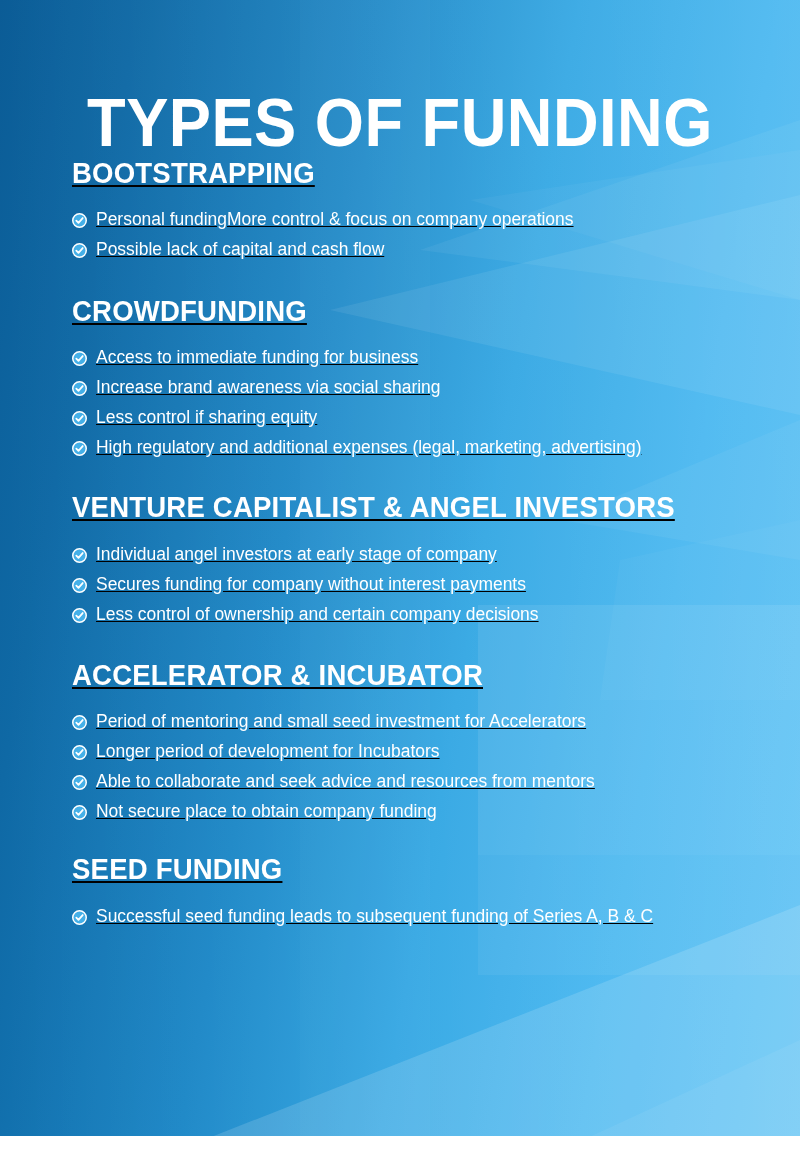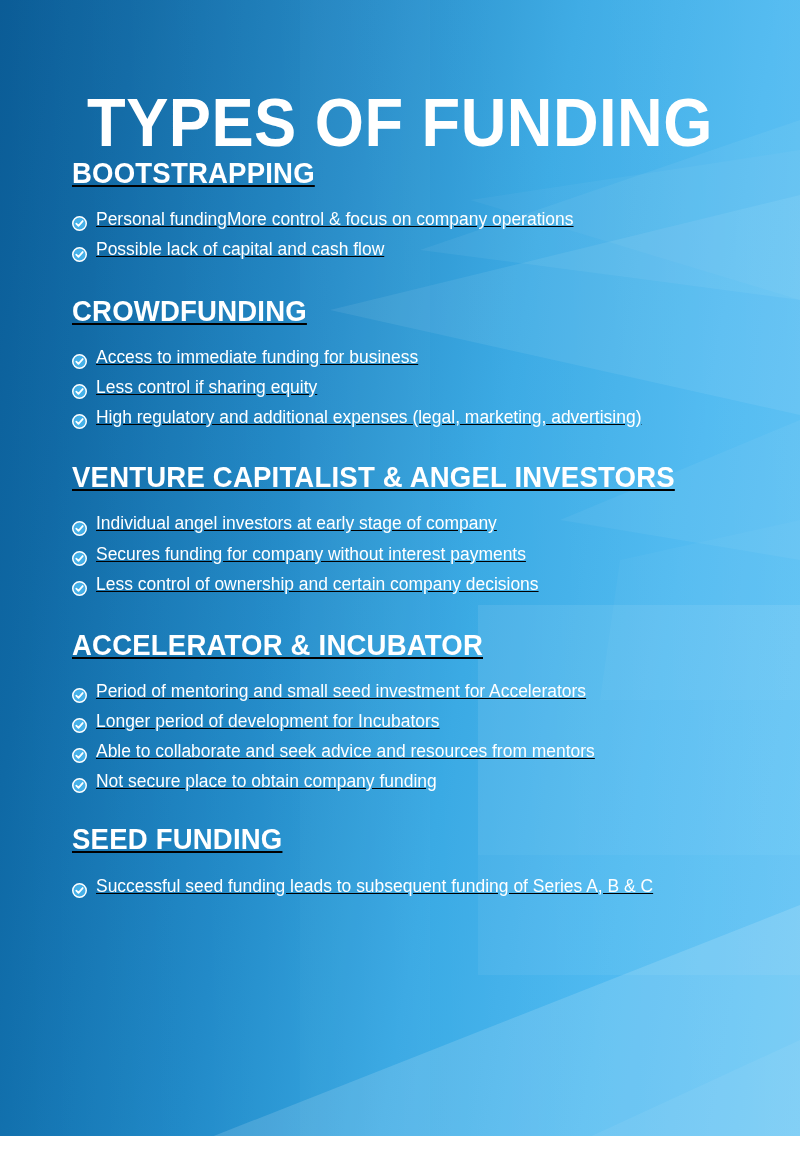--- a/index.html
+++ b/index.html
@@ -82,21 +82,21 @@
   }
 
   .bullets {
     list-style: none;
     margin: 20px 0 0 0;
     padding: 0;
   }
 
   .bullet {
     display: flex;
-    align-items: flex-end;
+    align-items: flex-start;
     margin-bottom: 7px;
   }
 
   .bullet-icon {
     flex: 0 0 auto;
     width: 15px;
     height: 15px;
     margin-top: 5px;
     margin-right: 9px;
   }
@@ -194,20 +194,29 @@
             </span>
             <span class="bullet-text">Access to immediate funding for business</span>
           </li>
           <li class="bullet">
             <span class="bullet-icon">
               <svg width="15" height="15" viewBox="0 0 16 16">
                 <circle cx="8" cy="8" r="7.2" fill="#45b0e8" stroke="#ffffff" stroke-width="1.6"></circle>
                 <path d="M4.6 8.2 L6.9 10.5 L11.4 5.4" fill="none" stroke="#ffffff" stroke-width="1.9" stroke-linecap="round" stroke-linejoin="round"></path>
               </svg>
             </span>
+            <span class="bullet-text">Increase brand awareness via social sharing</span>
+          </li>
+          <li class="bullet">
+            <span class="bullet-icon">
+              <svg width="15" height="15" viewBox="0 0 16 16">
+                <circle cx="8" cy="8" r="7.2" fill="#45b0e8" stroke="#ffffff" stroke-width="1.6"></circle>
+                <path d="M4.6 8.2 L6.9 10.5 L11.4 5.4" fill="none" stroke="#ffffff" stroke-width="1.9" stroke-linecap="round" stroke-linejoin="round"></path>
+              </svg>
+            </span>
             <span class="bullet-text">Less control if sharing equity</span>
           </li>
           <li class="bullet">
             <span class="bullet-icon">
               <svg width="15" height="15" viewBox="0 0 16 16">
                 <circle cx="8" cy="8" r="7.2" fill="#45b0e8" stroke="#ffffff" stroke-width="1.6"></circle>
                 <path d="M4.6 8.2 L6.9 10.5 L11.4 5.4" fill="none" stroke="#ffffff" stroke-width="1.9" stroke-linecap="round" stroke-linejoin="round"></path>
               </svg>
             </span>
             <span class="bullet-text">High regulatory and additional expenses (legal, marketing, advertising)</span>

